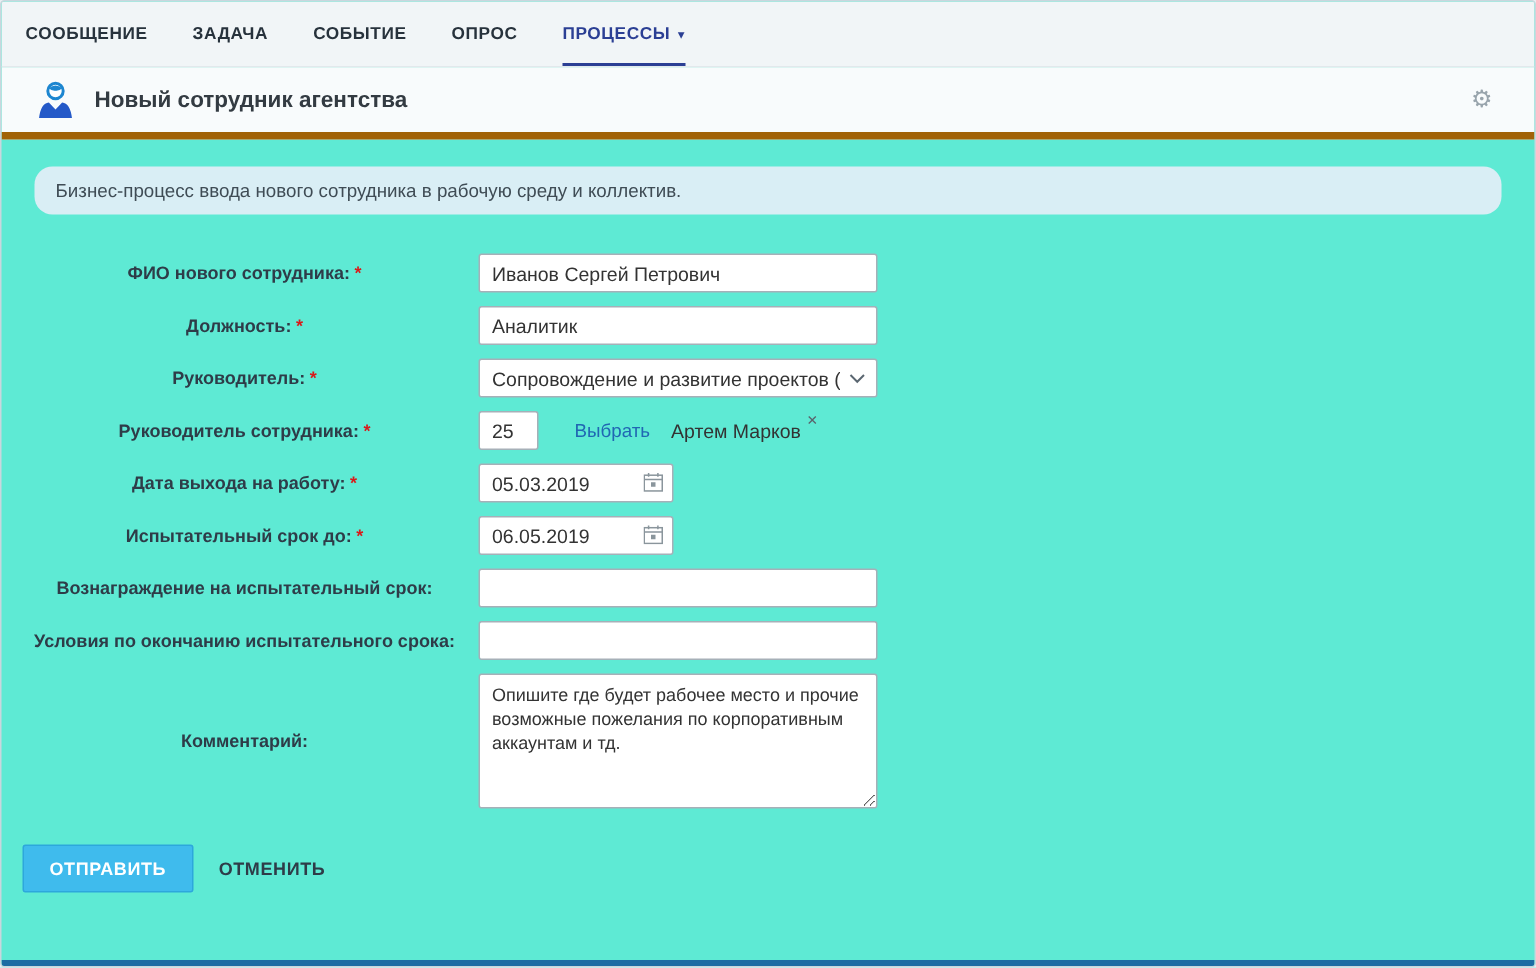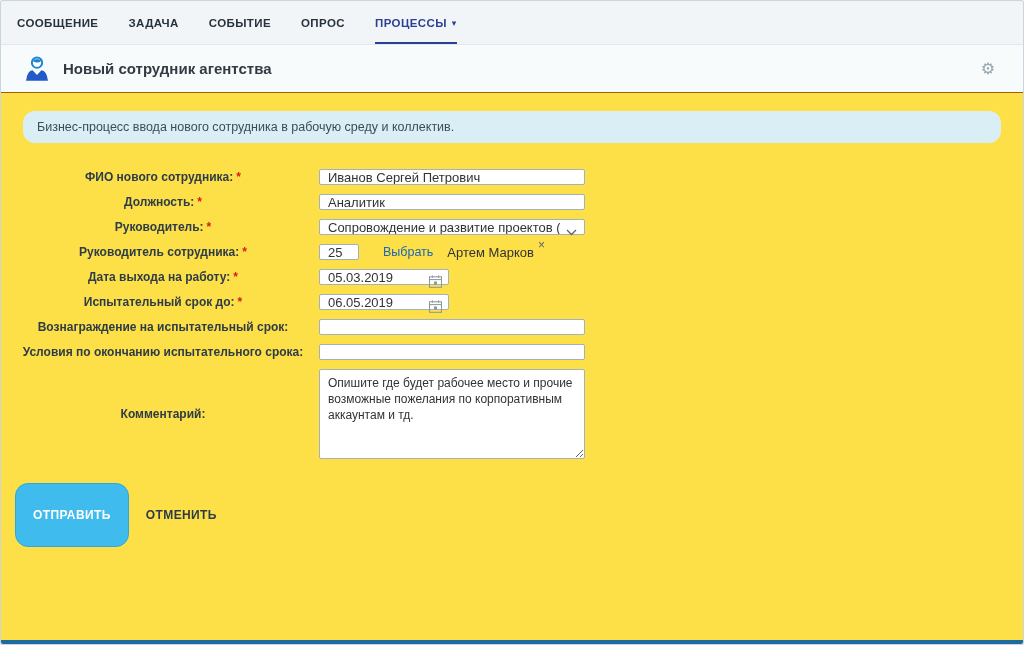--- a/index.html
+++ b/index.html
@@ -3,21 +3,21 @@
 <meta charset="utf-8">
 <style>
   * { margin: 0; padding: 0; box-sizing: border-box; }
   html,body { background: #e9eef1; }
   body { font-family: "Liberation Sans", "DejaVu Sans", sans-serif; }
 
   .page {
     position: relative;
     width: 1024px; height: 645px;
     margin: 0 auto;
-    background: #fde047;
+    background: #5eead4;
     border: 1px solid #c9d6dd;
     border-radius: 3px;
     overflow: hidden;
   }
 
   
   .tabbar {
     display: flex; align-items: stretch;
     gap: 30px;
     padding: 0 16px;
@@ -36,21 +36,21 @@
   }
   .tab.active { color: #2b3f94; border-bottom-color: #2b3f94; }
   .tab .arrow { font-size: 9px; color: #2b3f94; margin-top: 1px; }
 
   
   .header {
     display: flex; align-items: center;
     height: 48px;
     padding: 0 16px;
     background: #f8fbfc;
-    border-bottom: 1px solid #a16207;
+    border-bottom: 5px solid #a16207;
   }
   .header .emp-icon { width: 28px; height: 26px; margin: 0 12px 0 6px; flex: 0 0 auto; }
   .header .title { font-size: 15px; font-weight: bold; color: #333b42; }
   .header .spacer { flex: 1; }
   .header .gear {
     font-size: 16px; color: #98a4ac; cursor: pointer;
     margin-right: 12px; line-height: 1;
   }
 
   
@@ -78,21 +78,21 @@
   }
   .req { color: #d91a1a; margin-left: 3px; }
   .ctrl { display: flex; align-items: center; margin-left: 8px; }
 
   .inp, .sel, .txa {
     border: 1px solid #a6b0b8;
     border-radius: 2px;
     background: #fff;
     font-family: "Liberation Sans", "DejaVu Sans", sans-serif;
     font-size: 13px; color: #333;
-    height: 16px;
+    height: 26px;
     padding: 0 8px;
     outline: none;
   }
   .inp.wide { width: 266px; }
   .inp.id-inp { width: 40px; }
   .inp.date-inp { width: 130px; padding-right: 26px; }
 
   .sel {
     width: 266px;
     -webkit-appearance: none; appearance: none;
@@ -121,23 +121,23 @@
     padding: 5px 8px;
     font-size: 12px; line-height: 1.35;
     resize: both;
   }
 
   
   .actions { display: flex; align-items: center; margin: 24px 0 0 0; }
   .btn-submit {
     background: #3fbbed;
     border: 1px solid #2da7dc;
-    border-radius: 13px;
+    border-radius: 2px;
     color: #fff; font-weight: bold; font-size: 12px; letter-spacing: .4px;
-    padding: 24px 17px;
+    padding: 8px 17px;
     cursor: pointer;
     font-family: "Liberation Sans", "DejaVu Sans", sans-serif;
   }
   .btn-cancel {
     background: transparent; border: none;
     color: #2e3c48; font-weight: bold; font-size: 12px; letter-spacing: .4px;
     margin-left: 17px; cursor: pointer;
     font-family: "Liberation Sans", "DejaVu Sans", sans-serif;
   }
 

